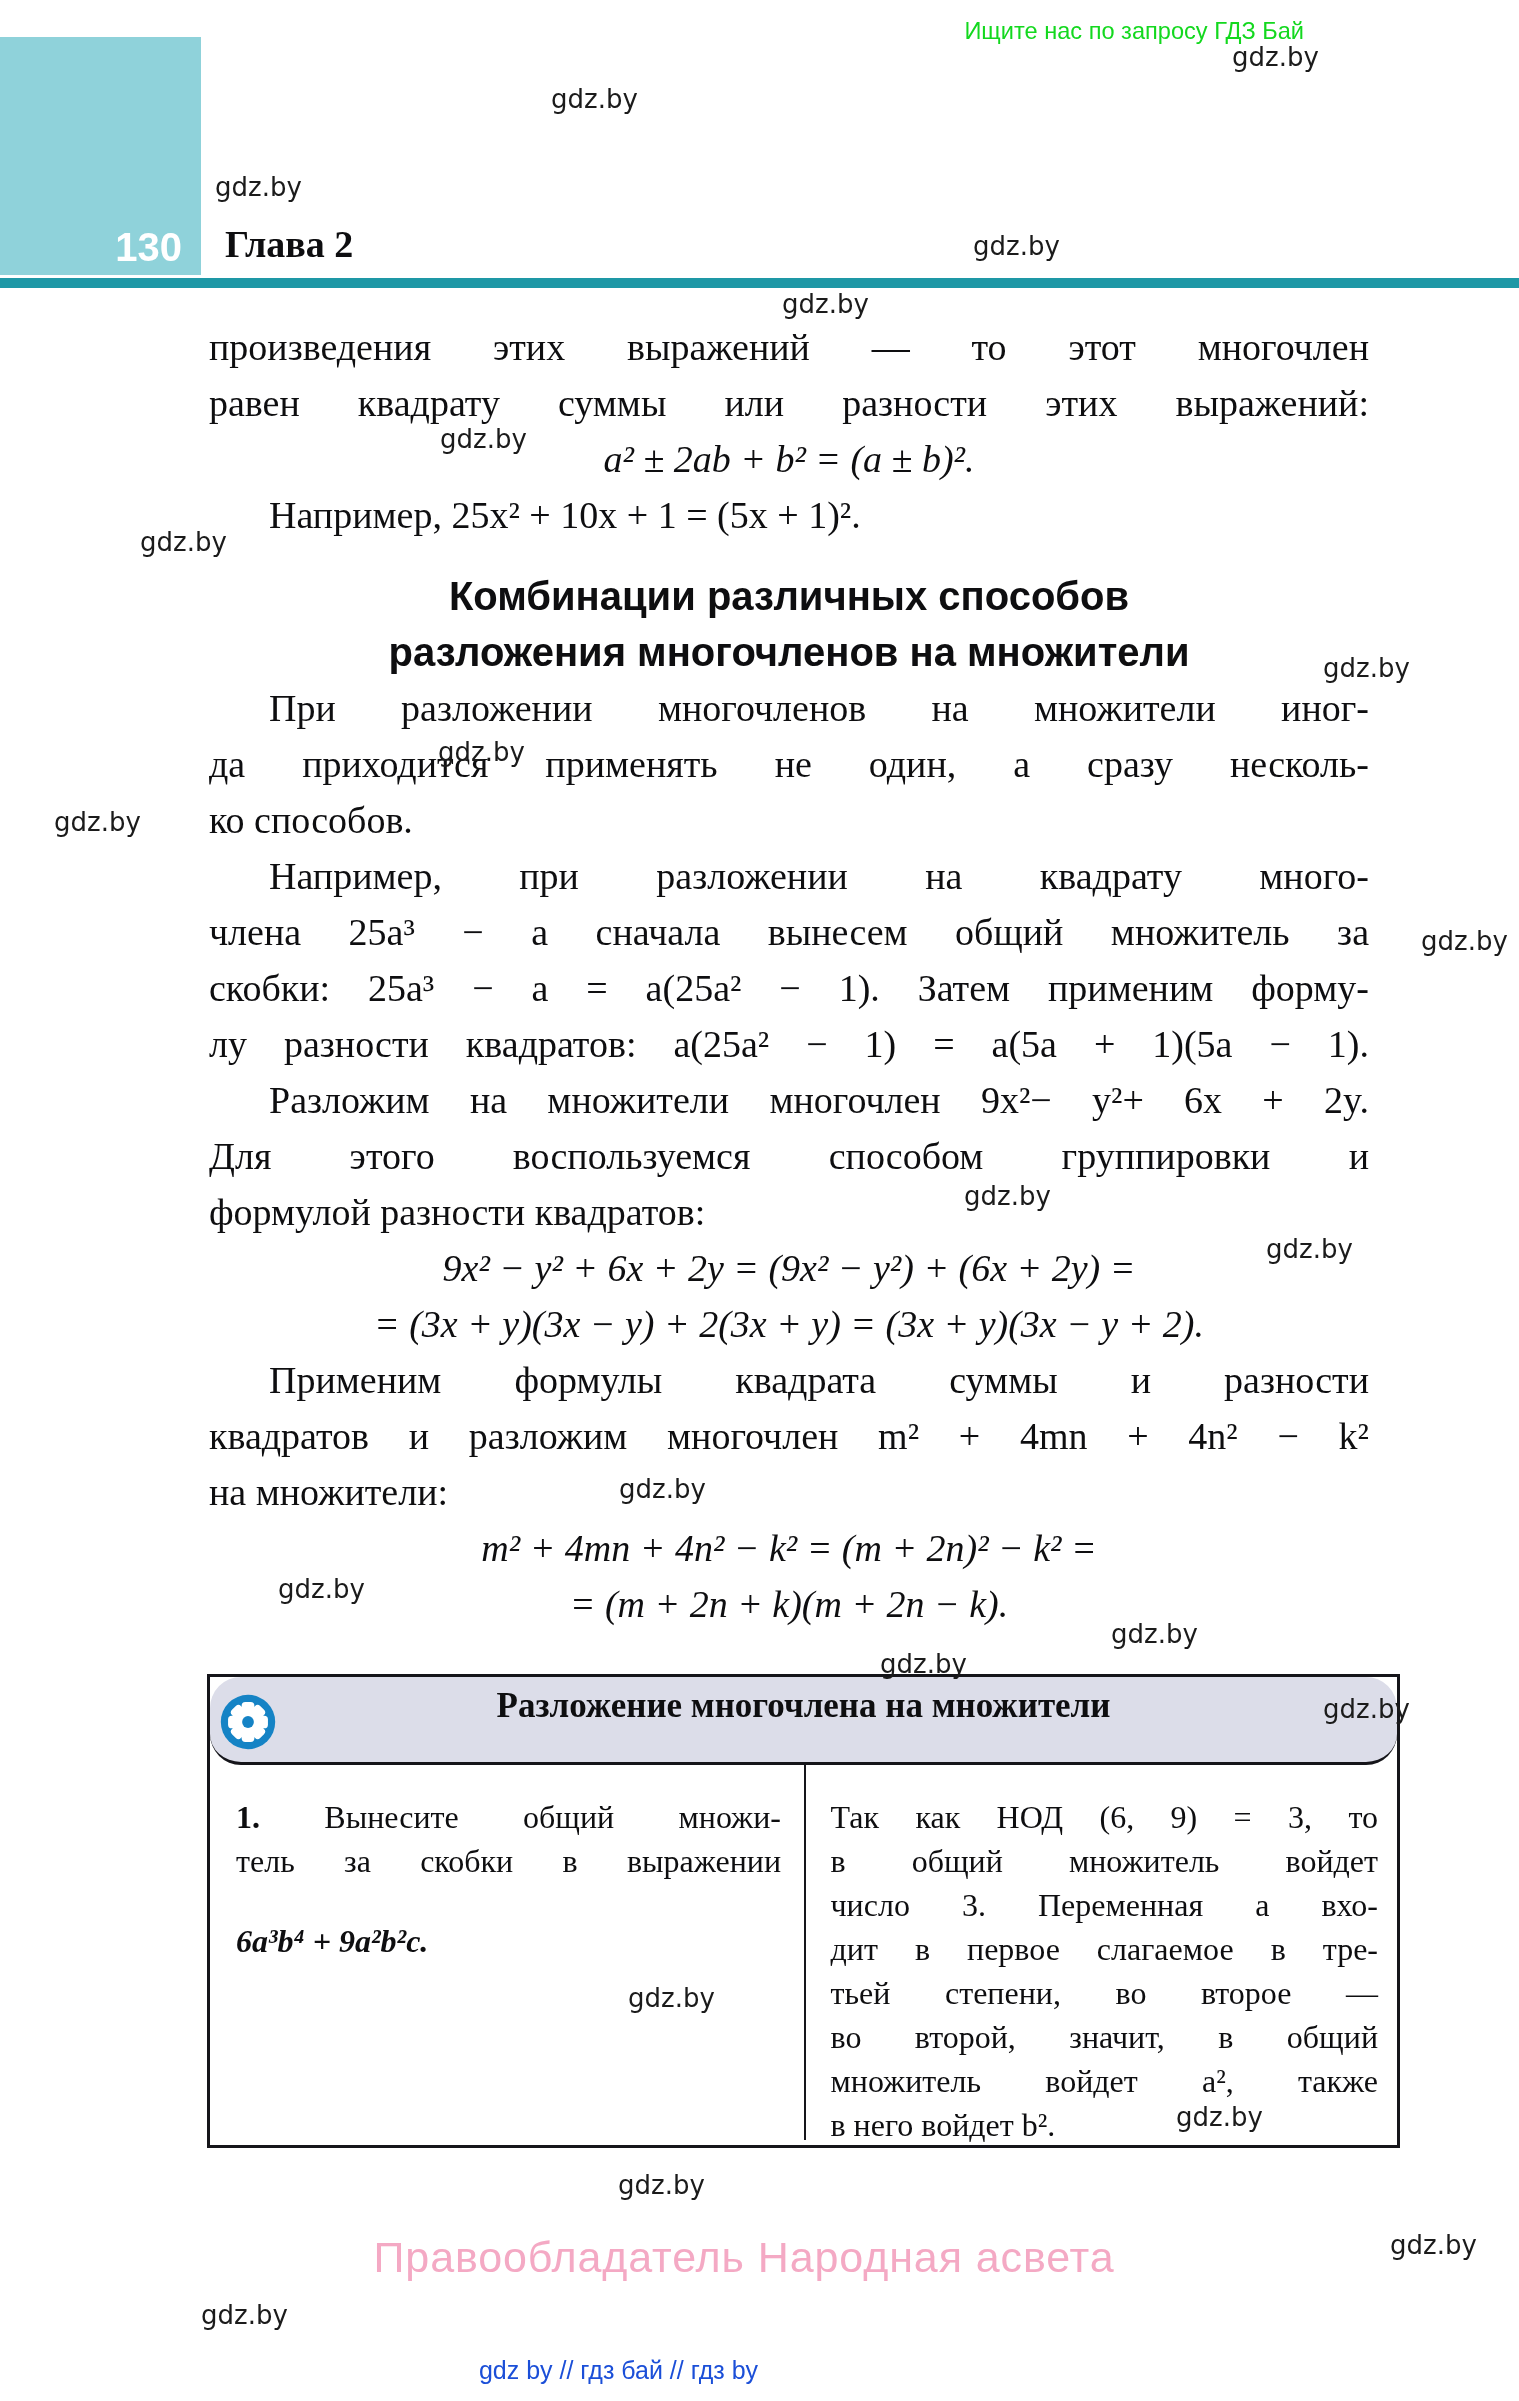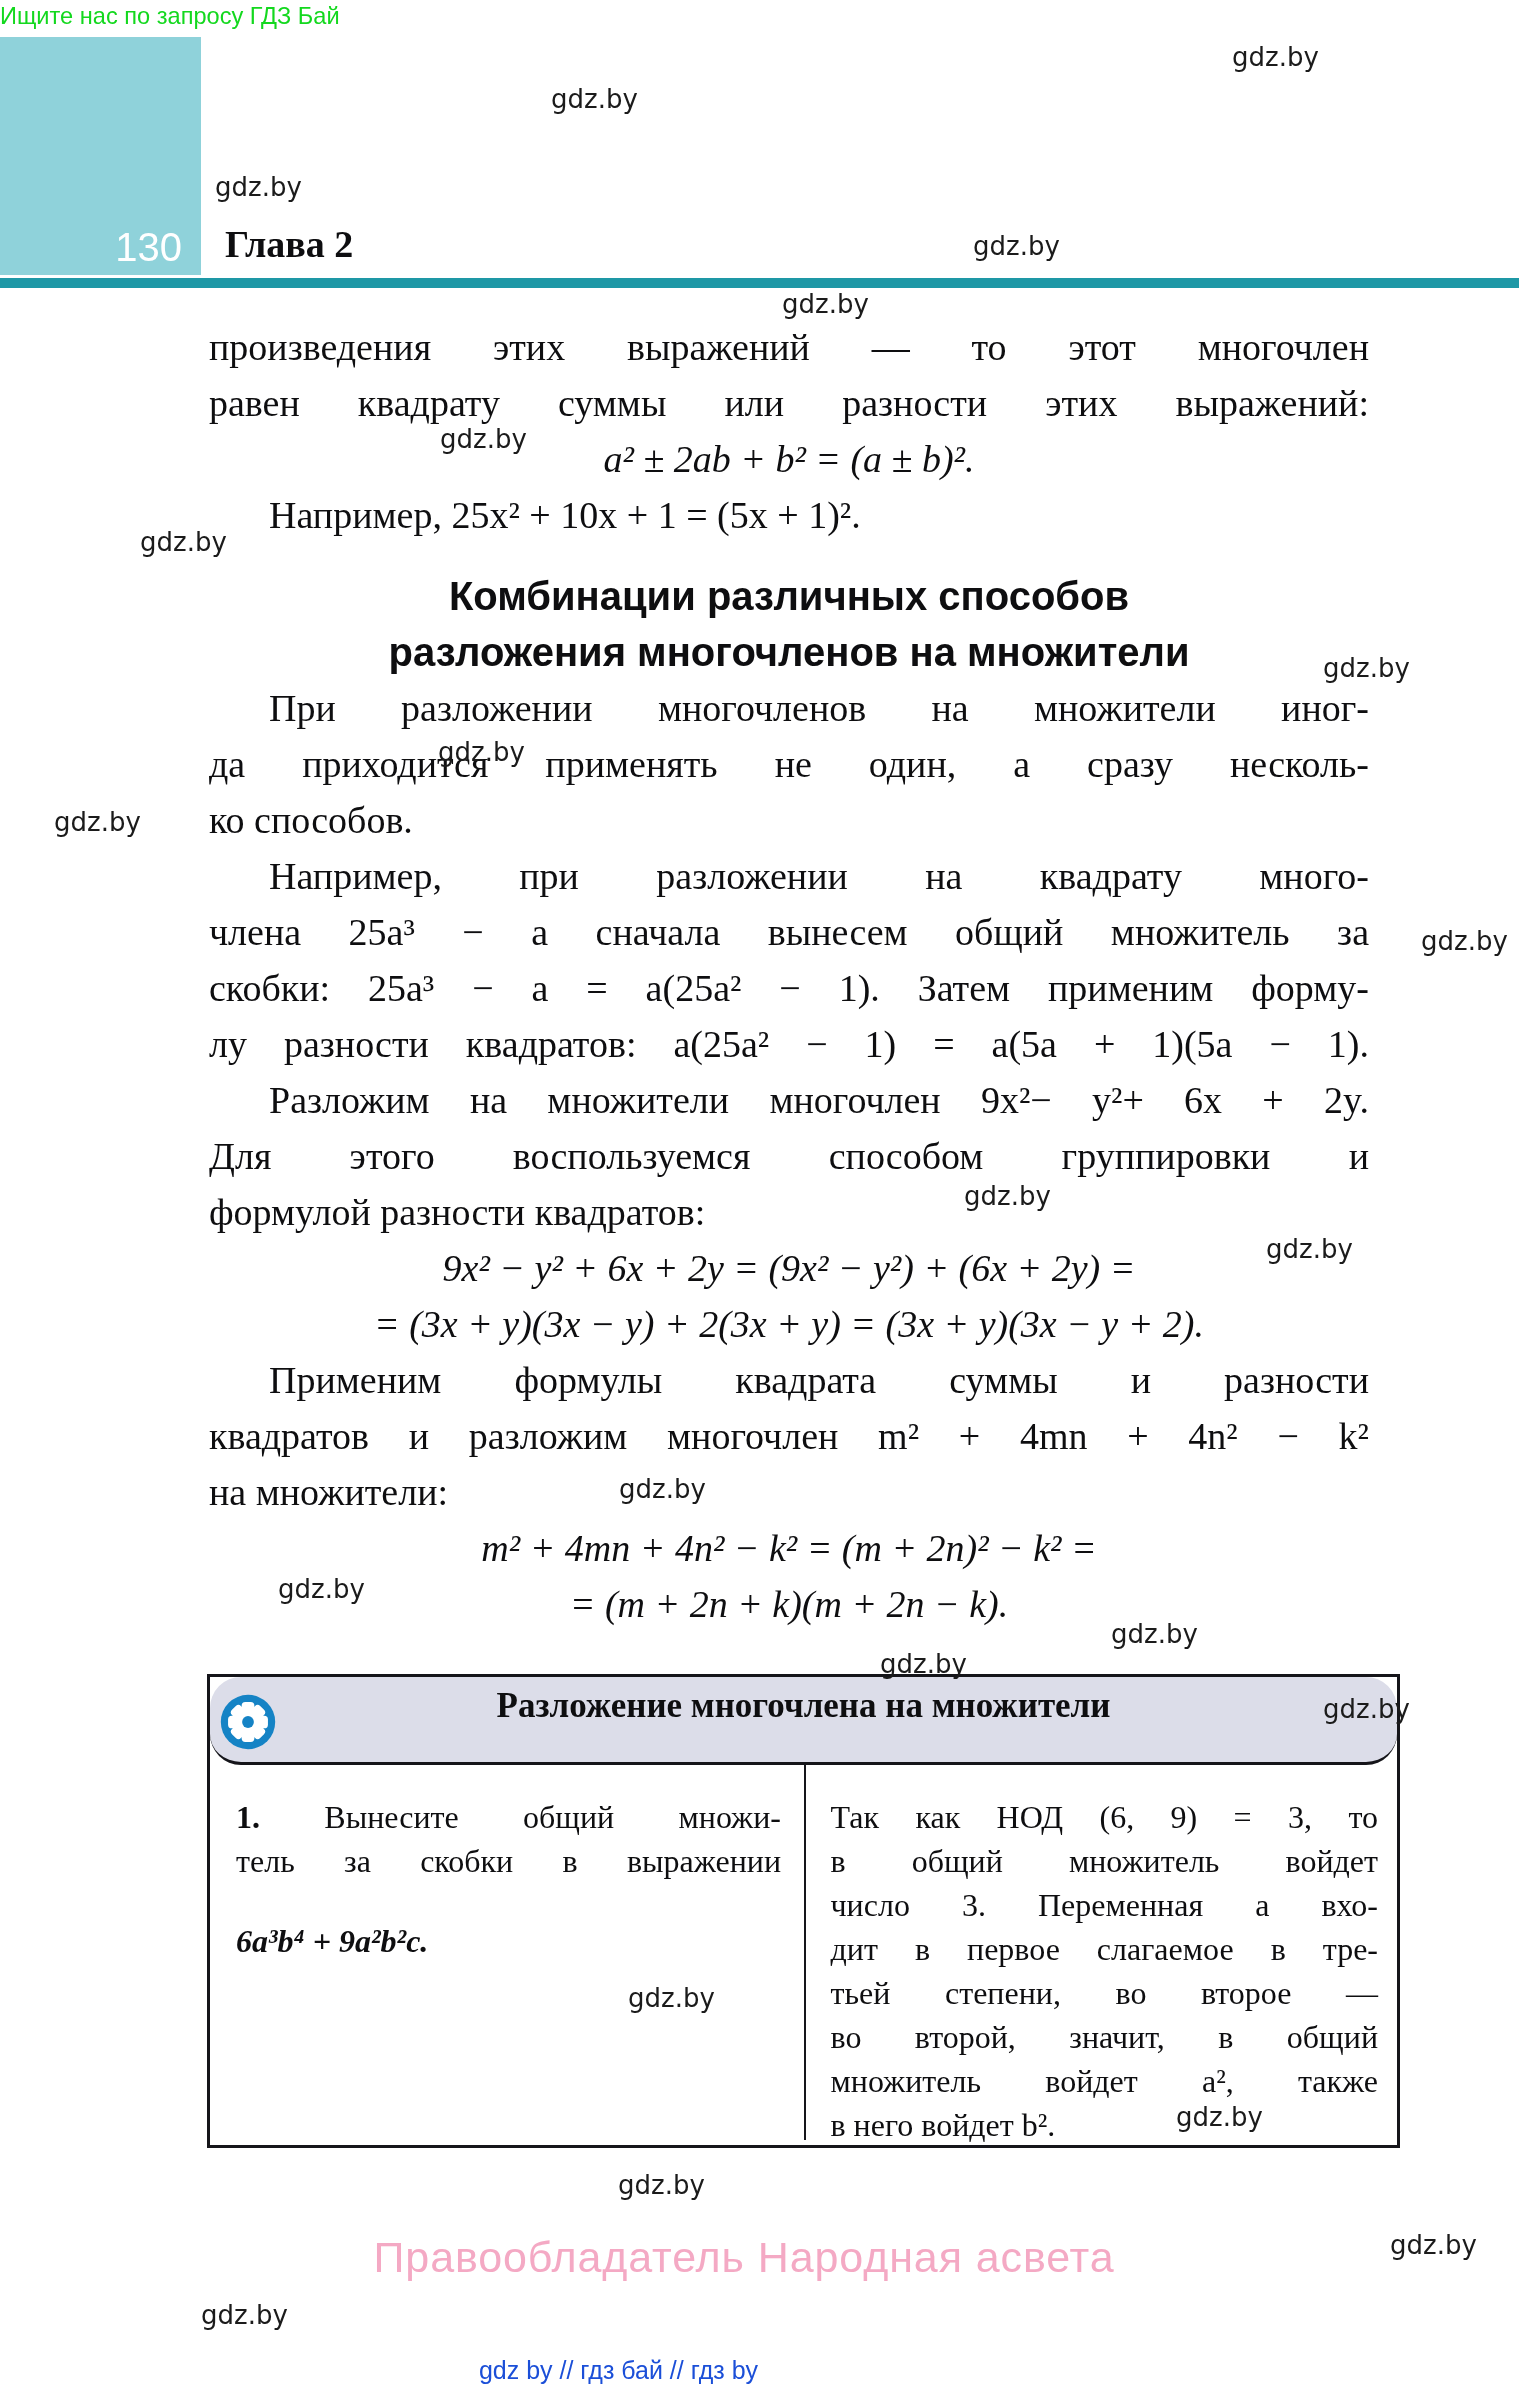--- a/index.html
+++ b/index.html
@@ -7,30 +7,30 @@
     --pink:#f4a9c4; --blue-link:#1b4fd8; --lavender:#dcdde9;
     --ink:#0e0e10; --gear-blue:#1583c5; --wm:#1b1b1b;
   }
   *{margin:0;padding:0;box-sizing:border-box;}
   html,body{background:#ffffff;}
   body{
     position:relative; width:1519px; height:2401px; overflow:hidden;
     font-family:"Liberation Serif", serif; color:var(--ink);
   }
   .banner{
-    position:absolute; top:3px; left:0; width:1304px; text-align:left;
+    position:absolute; top:18px; left:0; width:1304px; text-align:right;
     font-family:"Liberation Sans", sans-serif; font-size:23.6px; color:var(--green);
   }
   .sidebar{
     position:absolute; left:0; top:37px; width:201px; height:238px;
     background:var(--teal-light);
   }
   .page-num{
     position:absolute; right:19px; bottom:5.3px;
-    font-family:"Liberation Sans", sans-serif; font-weight:400;
+    font-family:"Liberation Sans", sans-serif; font-weight:700;
     font-size:40px; color:#ffffff;
   }
   .chapter{
     position:absolute; left:225px; top:222px;
     font-family:"Liberation Serif", serif; font-weight:700; font-size:38px;
   }
   .rule{
     position:absolute; left:0; top:278px; width:1519px; height:9.6px;
     background:var(--teal-dark);
   }

